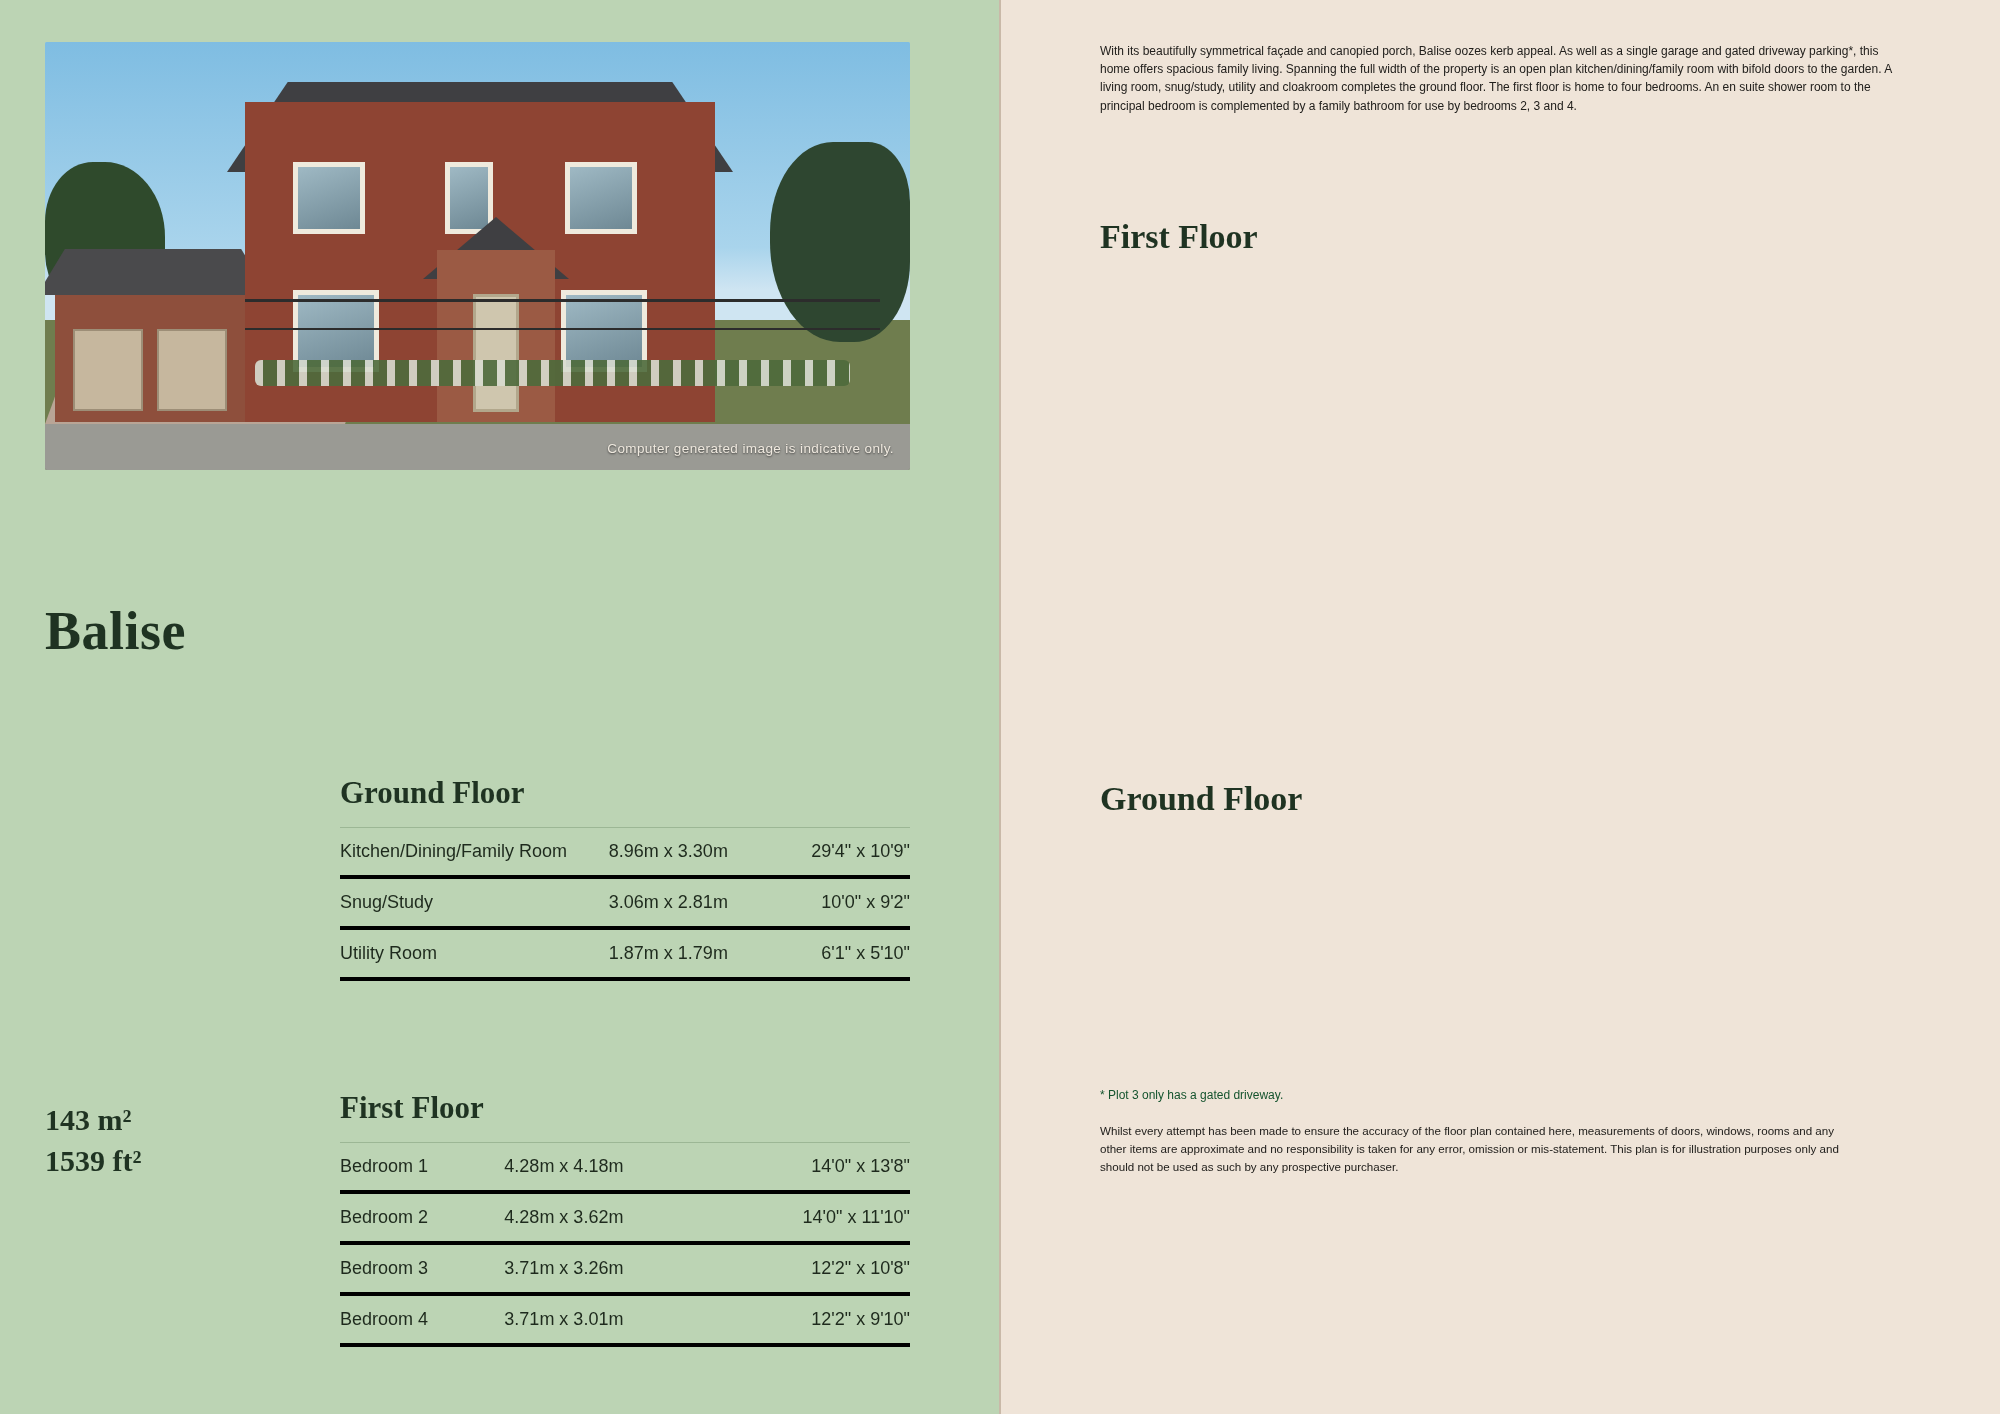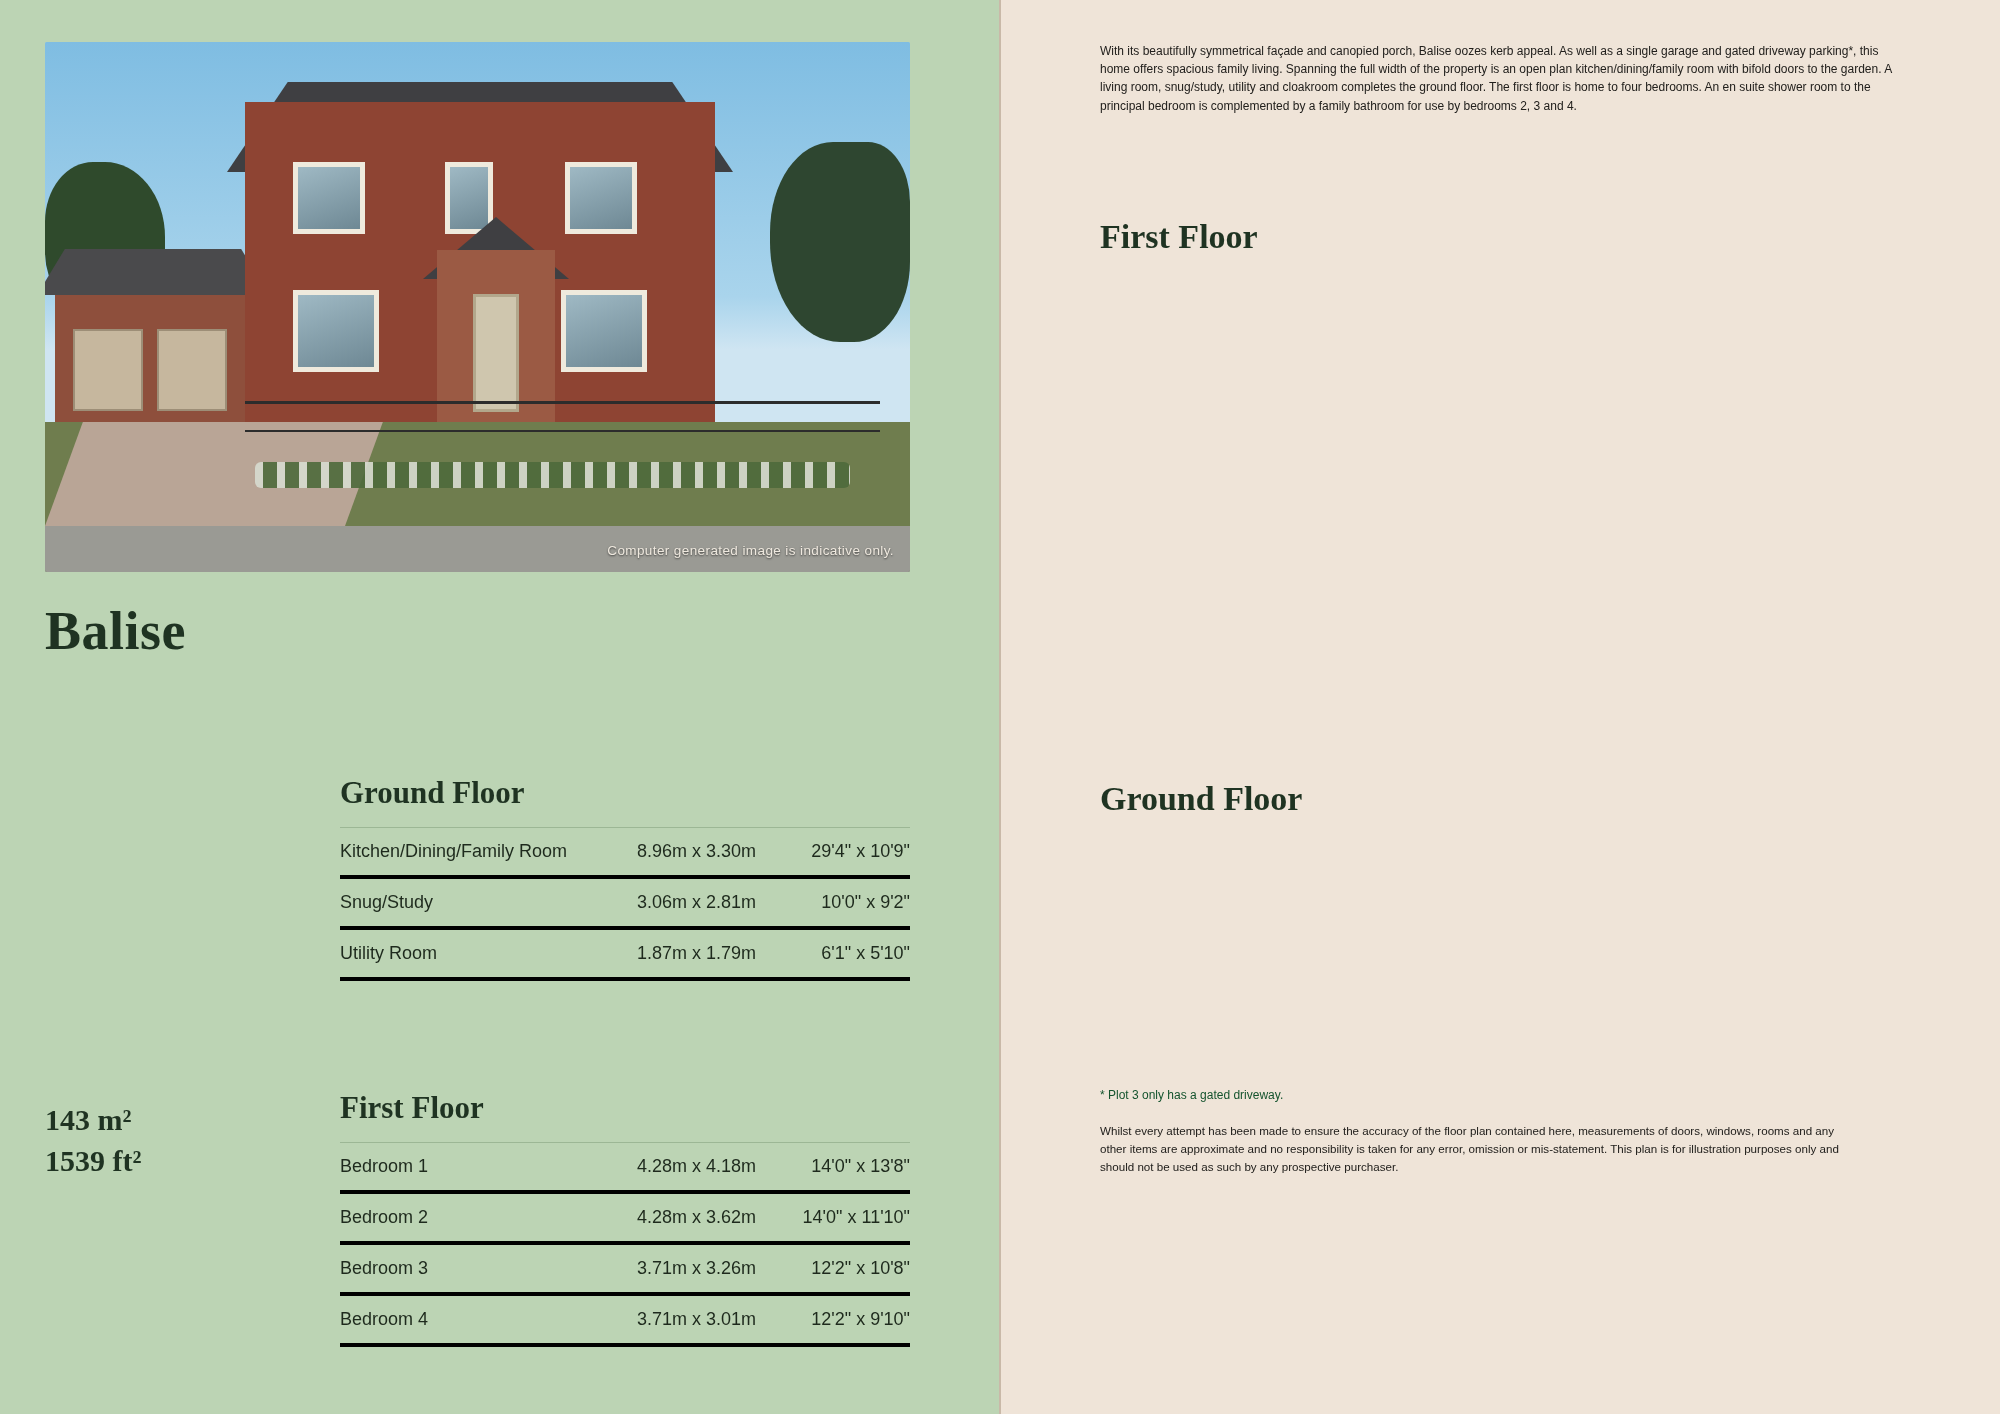--- a/index.html
+++ b/index.html
@@ -12,21 +12,21 @@
   .page{position:relative;width:2000px;height:1414px;display:flex;}
 
   
   .left{
     width:1000px;height:1414px;
     background:#bcd4b4;
     position:relative;
     box-sizing:border-box;
   }
   .hero{
-    position:absolute;left:45px;top:42px;width:865px;height:530px;
+    position:absolute;left:45px;top:42px;width:865px;height:428px;
     border-radius:2px;overflow:hidden;
     background:linear-gradient(#8fc6e8 0%,#bcdcf0 42%,#bcdcf0 46%,#7d8f6a 46%,#6e8257 100%);
   }
   .sky{position:absolute;inset:0;background:linear-gradient(#7fbde2 0%,#a9d4ec 48%,#cfe5f2 58%,#cfe5f2 62%);}
   .ground{position:absolute;left:0;right:0;bottom:0;height:150px;background:#6f7d4e;}
   .road{position:absolute;left:0;right:0;bottom:0;height:46px;background:#9a9a94;}
   .drive{position:absolute;left:0;bottom:46px;width:300px;height:130px;background:#b9a596;transform:skewX(-20deg);transform-origin:bottom left;}
   .hedgeL{position:absolute;left:0;top:120px;width:120px;height:150px;background:#2f4a2c;border-radius:40% 50% 30% 40%;}
   .hedgeR{position:absolute;right:0;top:100px;width:140px;height:200px;background:#2e4630;border-radius:45% 30% 40% 50%;}
   .garage{position:absolute;left:10px;top:245px;width:195px;height:135px;background:#8e4f3c;}
@@ -70,21 +70,21 @@
     font-family:"Liberation Serif", serif;font-weight:bold;
     font-size:31px;color:#1f3322;margin-bottom:16px;
   }
   table{border-collapse:collapse;width:100%;}
   td{
     font-size:18px;color:#1e2a1d;padding:13px 0;
     border-bottom:4px solid #000000;white-space:nowrap;
   }
   tr:first-child td{border-top:1px solid #9cb795;}
   td.name{text-align:left;}
-  td.metric{text-align:right;padding-right:34px;}
+  td.metric{padding-right:34px;}
   td.imperial{text-align:right;width:120px;}
 
   
   .right{
     width:1000px;height:1414px;background:#efe4d8;position:relative;box-sizing:border-box;
   }
   .intro{
     position:absolute;left:100px;top:42px;width:805px;
     font-size:12px;line-height:1.52;color:#22201d;
   }

